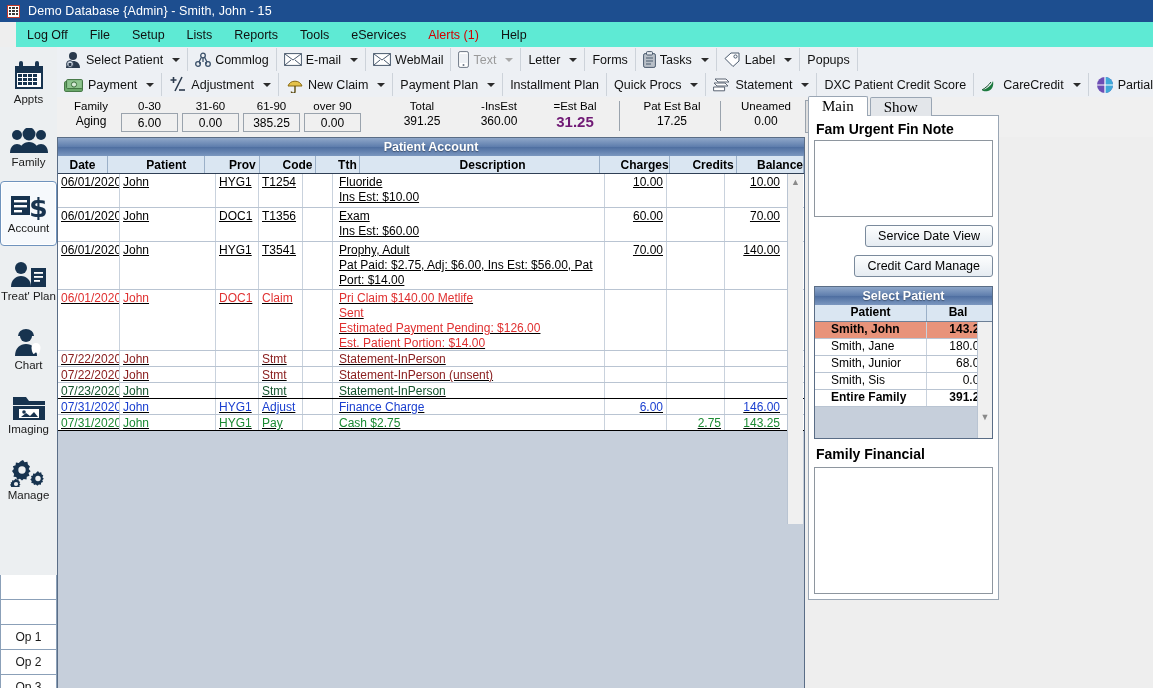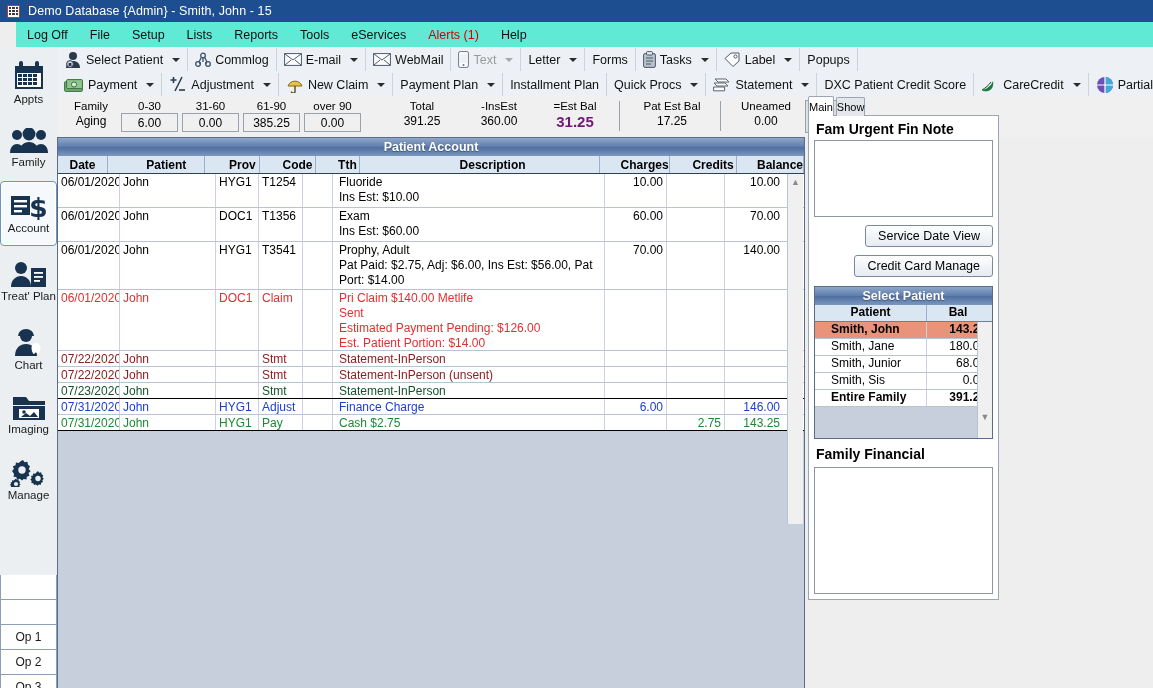--- a/index.html
+++ b/index.html
@@ -73,21 +73,21 @@
   
   .gridbox{position:absolute;left:57px;top:137px;width:748px;height:551px;
     border:1px solid #5a6d86;box-sizing:border-box;background:#c6cfdb;}
   .gridhdr{height:18px;background:linear-gradient(to bottom,#8fa7c9 0%,#5f7ead 48%,#4f6fa1 52%,#7b97bf 100%);
     color:#fff;font-weight:bold;font-size:12.5px;display:flex;align-items:center;justify-content:center;
     text-shadow:0 1px 1px rgba(0,0,0,.35);}
   .colhdr{height:17px;background:#dae6f2;border-bottom:1px solid #2f3f55;display:flex;
     font-weight:bold;font-size:12px;gap:20px;}
   .colhdr .c{display:flex;align-items:center;justify-content:center;
     border-right:1px solid #9bb0c8;box-sizing:border-box;}
-  .rows{background:#fff;}
+  .rows{background:#fff;text-decoration:underline;}
   .row{display:flex;border-bottom:1px solid #b9c4d2;font-size:12px;background:#fff;}
   .row.hardline{border-bottom:1px solid #000;}
   .cell{box-sizing:border-box;padding:1px 3px;border-right:1px solid #c9d2dd;
     overflow:hidden;white-space:pre-line;line-height:15px;}
   .cell.r{text-align:right;}
   .cell.nb{border-right:none;}
   .c-date{width:62px;}
   .c-pat{width:96px;}
   .c-prov{width:43px;}
   .c-code{width:44px;}
@@ -97,23 +97,23 @@
   .c-cre{width:58px;}
   .c-bal{width:58px;}
   .gridfill{background:#c6cfdb;}
   .vsb{position:absolute;right:1px;top:36px;width:15px;height:350px;background:#f0f0f0;
      border-left:1px solid #b9c4d2;}
   .vsb .arr{width:15px;height:15px;display:flex;align-items:center;justify-content:center;color:#8a8a8a;font-size:9px;}
 
   
   .rpanel{position:absolute;left:808px;top:97px;width:193px;}
   .tabs{display:flex;height:19px;align-items:flex-end;}
-  .tab{height:18px;padding:0 0;font-size:11px;display:flex;align-items:center;
+  .tab{height:18px;padding:0 13px;font-size:15px;display:flex;align-items:center;
     border:1px solid #9aa6b4;border-bottom:none;background:#e3e6ea;margin-right:2px;
-    border-radius:2px 2px 0 0;cursor:default;}
+    border-radius:2px 2px 0 0;cursor:default;font-family:Liberation Serif, serif;}
   .tab.on{background:#fff;height:19px;}
   .tabbody{border:1px solid #9aa6b4;background:#fff;width:191px;box-sizing:border-box;
     padding:4px 5px 5px 5px;margin-top:-1px;}
   .sechdr{font-weight:bold;font-size:14px;padding:1px 0 3px 2px;}
   .note{border:1px solid #8e969f;background:#fff;height:75px;}
   .btnrow{display:flex;justify-content:flex-end;margin-top:8px;}
   .pbtn{border:1px solid #7a8a9c;border-radius:3px;
     background:linear-gradient(to bottom,#fdfefe,#e6ecf2);
     font-size:12.5px;padding:3px 12px;cursor:default;}
   .selpat{margin-top:9px;border:1px solid #5a6d86;box-sizing:border-box;}

